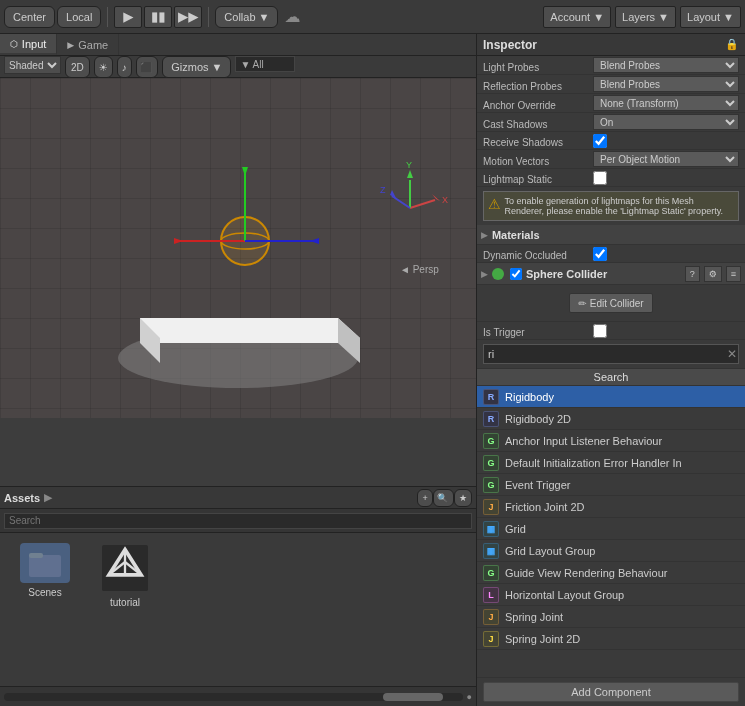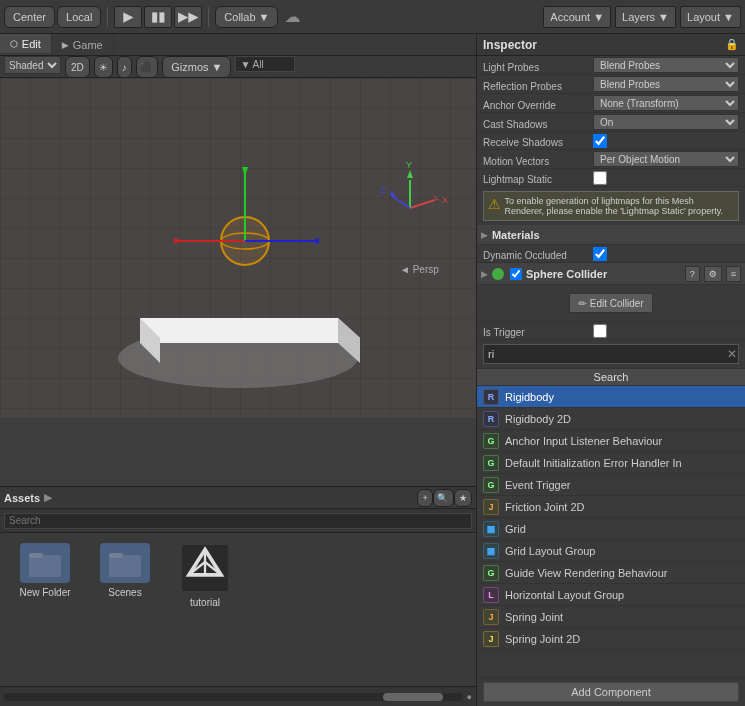--- a/index.html
+++ b/index.html
@@ -175,21 +175,21 @@
   <button class="dropdown-btn">Layout ▼</button>
 </div>
 
 <div id="main">
 
   <div id="left-panel">
 
     <div class="tab-bar">
       <div class="tab active">
         <span style="font-size:9px;">⬡</span>
-        <span>Edit</span>
+        <span>Input</span>
       </div>
       <div class="tab">
         <span style="font-size:9px;">▶</span>
         <span>Game</span>
       </div>
     </div>
 
     <div id="scene-view">
 
       <div class="scene-toolbar">
@@ -265,29 +265,20 @@
       </div>
       <div class="assets-content">
 
         <div class="asset-item">
           <div class="asset-folder">
             <svg width="32" height="28">
               <rect x="0" y="6" width="32" height="22" rx="2" fill="#607090"></rect>
               <rect x="0" y="4" width="14" height="5" rx="2" fill="#708090"></rect>
             </svg>
           </div>
-          <span class="asset-label">New Folder</span>
-        </div>
-        <div class="asset-item">
-          <div class="asset-folder">
-            <svg width="32" height="28">
-              <rect x="0" y="6" width="32" height="22" rx="2" fill="#607090"></rect>
-              <rect x="0" y="4" width="14" height="5" rx="2" fill="#708090"></rect>
-            </svg>
-          </div>
           <span class="asset-label">Scenes</span>
         </div>
         <div class="asset-item">
           <div class="asset-icon">
             <svg width="46" height="46" viewBox="0 0 100 100">
               <rect width="100" height="100" fill="#2a2a2a" rx="4"></rect>
               <polygon points="50,10 85,65 15,65" fill="none" stroke="#ddd" stroke-width="8"></polygon>
               <line x1="50" y1="10" x2="50" y2="65" stroke="#ddd" stroke-width="5"></line>
               <line x1="15" y1="65" x2="50" y2="37" stroke="#ddd" stroke-width="5"></line>
               <line x1="85" y1="65" x2="50" y2="37" stroke="#ddd" stroke-width="5"></line>

